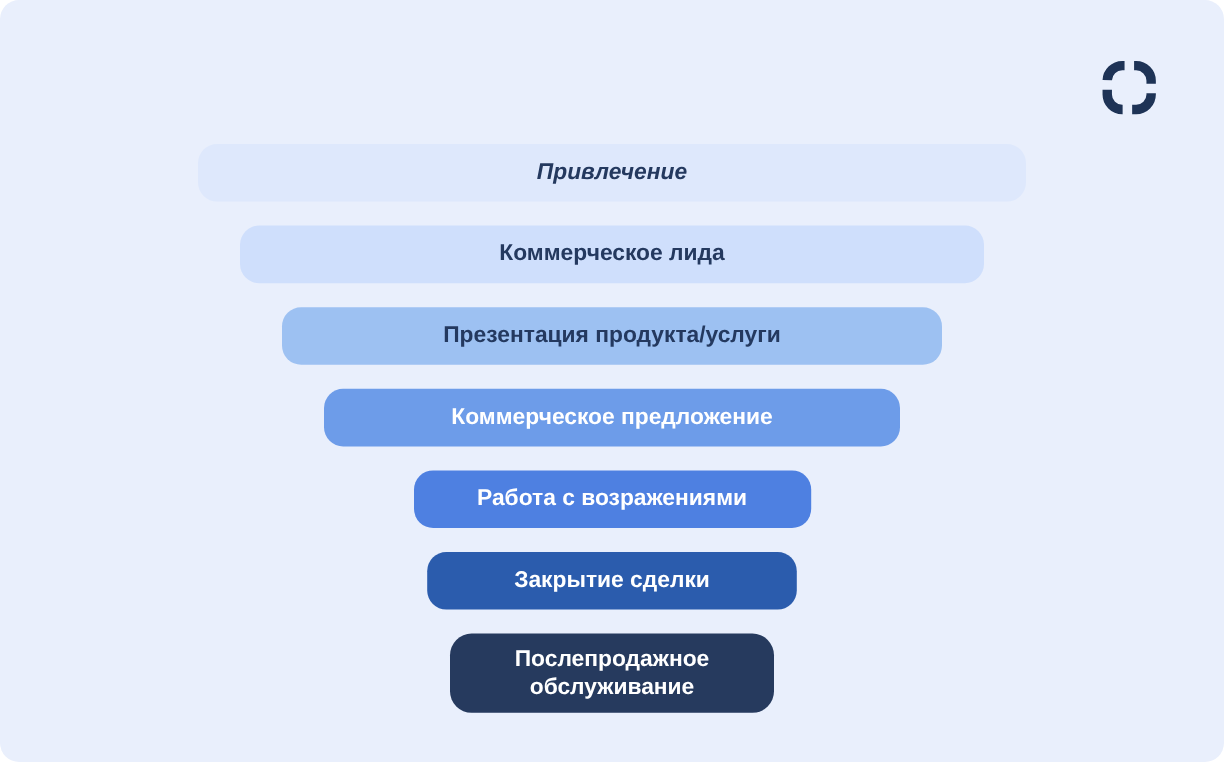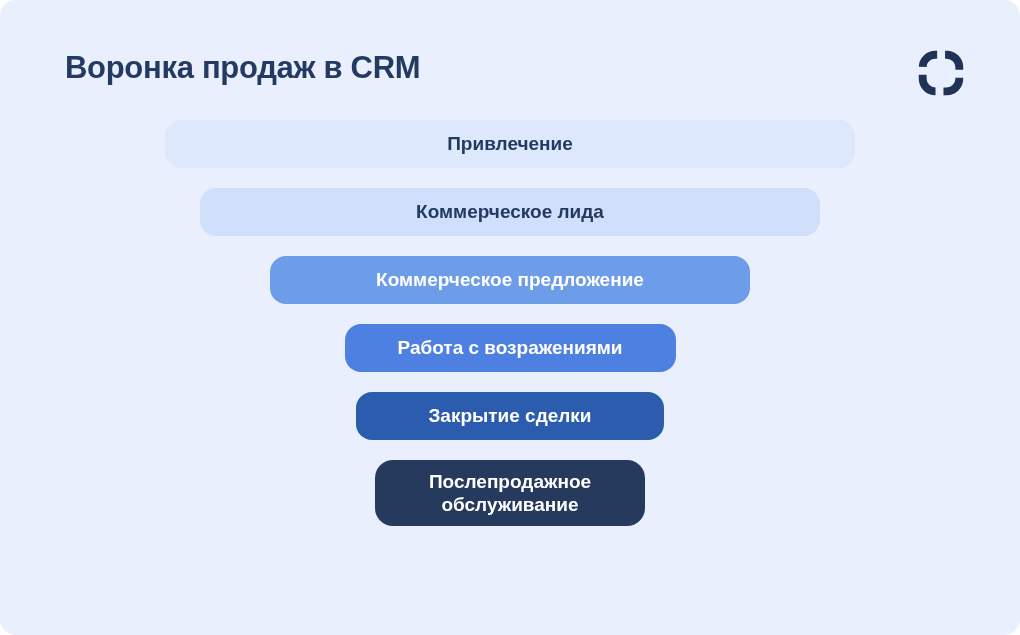--- a/index.html
+++ b/index.html
@@ -51,47 +51,49 @@
     text-align: center;
     min-height: 48px;
     margin-bottom: 20px;
     border-radius: 16px;
     font-size: 19px;
     font-weight: 600;
     line-height: 1.22;
     box-sizing: border-box;
     padding: 4px 10px;
   }
-  .s0 { width: 690px; }
+  .s0 { width: 690px; font-style: italic; }
   .s1 { width: 620px; }
   .s2 { width: 550px; }
   .s3 { width: 480px; }
   .s4 { width: 331px; }
   .s5 { width: 308px; }
   .s6 { width: 270px; min-height: 66px; border-radius: 18px; }
 </style>
 </head>
 <body>
 
 <div class="canvas">
 
-  <div class="page-title" style="color: rgb(35, 58, 99);">Воронка продаж в CRM</div>
 
   <div class="logo">
     <svg width="46" height="46" viewBox="0 0 44 44">
       <rect x="4.5" y="4.5" width="35" height="35" rx="12" ry="12" fill="none" stroke="#1e3356" stroke-width="7.5" stroke-dasharray="22.8 7.6" stroke-dashoffset="21" stroke-linecap="butt"></rect>
     </svg>
   </div>
 
   <div class="funnel">
     <div class="stage s0" style="background: rgb(222, 232, 252); color: rgb(36, 57, 95);">
         <span>Привлечение</span>
       </div>
     <div class="stage s1" style="background: rgb(207, 223, 252); color: rgb(36, 57, 95);">
         <span>Коммерческое лида</span>
+      </div>
+    <div class="stage s2" style="background: rgb(157, 193, 242); color: rgb(36, 57, 95);">
+        <span>Презентация продукта/услуги</span>
       </div>
     <div class="stage s3" style="background: rgb(109, 156, 233); color: rgb(255, 255, 255);">
         <span>Коммерческое предложение</span>
       </div>
     <div class="stage s4" style="background: rgb(78, 128, 225); color: rgb(255, 255, 255);">
         <span>Работа с возражениями</span>
       </div>
     <div class="stage s5" style="background: rgb(43, 92, 173); color: rgb(255, 255, 255);">
         <span>Закрытие сделки</span>
       </div>

